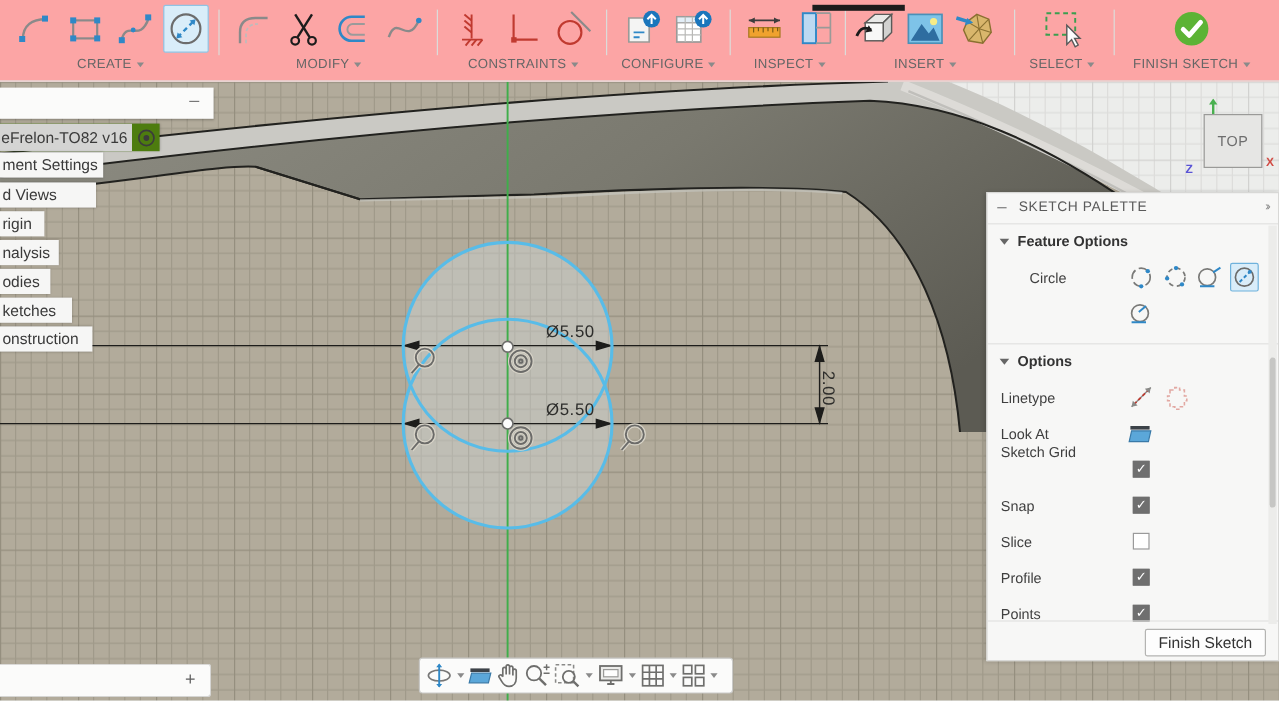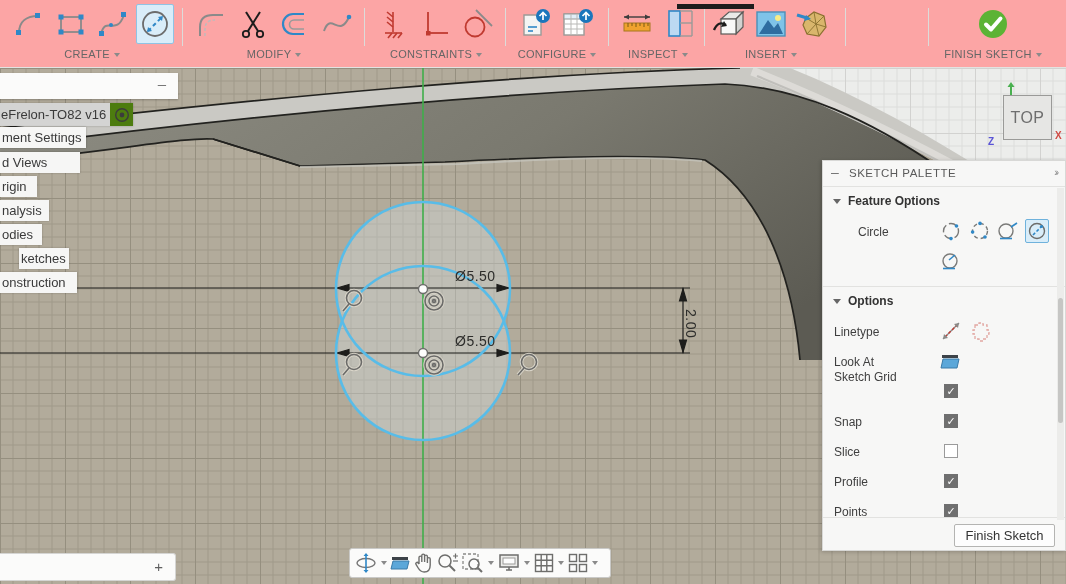--- a/index.html
+++ b/index.html
@@ -24,21 +24,21 @@
   
   .bitem { position:absolute; left:0; background:#f6f6f5; color:#3a3a3a; font-size:13px; line-height:21px; white-space:nowrap; overflow:hidden; box-shadow:0 0 2px rgba(0,0,0,.25); z-index:20; }
   #browser-bar { position:absolute; left:0; top:5px; width:178px; height:26px; background:#fbfbfa; box-shadow:0 1px 2px rgba(0,0,0,.25); z-index:20; }
   #browser-bar .min { position:absolute; right:12px; top:2px; color:#777; font-size:15px; }
   #doc-item { top:35px; width:133px; height:23px; background:#4d7c0f; display:flex; z-index:20; }
   #doc-item .doc-txt { background:#d4d4d3; padding:1px 4px 0 1px; height:23px; line-height:22px; }
   #doc-item .doc-eye { flex:1; display:flex; align-items:center; justify-content:center; }
 
   
   #viewcube { position:absolute; left:1003px; top:27px; width:49px; height:45px; background:#e6e6e4; border:1px solid #9a9a98; z-index:15; display:flex; align-items:center; justify-content:center; }
-  #viewcube .face { color:#6e6e6e; font-size:16px; letter-spacing:.5px; }
+  #viewcube .face { color:#6e6e6e; font-size:12px; letter-spacing:.5px; }
   .vc-axis { position:absolute; font-size:10px; font-weight:bold; z-index:15; }
 
   
   #palette { position:absolute; left:822px; top:92px; width:244px; height:391px; background:#f7f7f6; border:1px solid #d8d8d6; box-shadow:-1px 1px 4px rgba(0,0,0,.2); z-index:30; font-size:12px; color:#3f3f3f; }
   #palette .phead { position:absolute; left:0; top:0; right:0; height:26px; border-bottom:1px solid #e2e2e0; }
   #palette .phead .ttl { position:absolute; left:26px; top:6px; color:#5a5a5a; font-size:11.5px; letter-spacing:.5px; }
   #palette .phead .min { position:absolute; left:8px; top:3px; color:#777; font-size:14px; }
   #palette .phead .exp { position:absolute; right:8px; top:6px; color:#888; font-size:10px; letter-spacing:-2px; }
   .sechead { position:absolute; left:10px; font-weight:bold; color:#333;text-align:right; }
   .sechead .tri { display:inline-block; width:0; height:0; border-left:4px solid transparent; border-right:4px solid transparent; border-top:5px solid #666; margin-right:7px; vertical-align:middle; }
@@ -267,20 +267,31 @@
             </g>
             <path d="M1 7 L11 10" stroke="#2f88c7" stroke-width="3"></path>
             <path d="M15 11 l-7 2 2 -6 z" fill="#2f88c7"></path>
           </svg>
       </div>
     </div>
     <div class="tlabel"><span>INSERT</span><span class="caret"></span></div>
   </div>
   <div class="tdivider" style="left:845px;"></div>
 
+  <div class="tgroup" style="left:852px; width:66px;">
+    <div class="ticons">
+      <div class="ticon">
+        <svg width="36" height="34" viewBox="0 0 36 34">
+            <rect x="5" y="4" width="24" height="18" fill="none" stroke="#3a9e4f" stroke-width="1.6" stroke-dasharray="4 3"></rect>
+            <polygon points="22,14 22,30 26,26 29,32 31.5,30.5 28.5,25 33,25" fill="#fdfdfd" stroke="#5a5a5a" stroke-width="1.2"></polygon>
+          </svg>
+      </div>
+    </div>
+    <div class="tlabel"><span>SELECT</span><span class="caret"></span></div>
+  </div>
   <div class="tdivider" style="left:928px;"></div>
 
   <div class="tgroup" style="left:934px; width:118px;">
     <div class="ticons">
       <div class="ticon">
         <svg width="34" height="34" viewBox="0 0 34 34">
             <circle cx="17" cy="17" r="14" fill="#5cb335"></circle>
             <path d="M10 17.5 l5 5 9.5 -11" fill="none" stroke="#fff" stroke-width="4" stroke-linecap="round" stroke-linejoin="round"></path>
           </svg>
       </div>
@@ -418,21 +429,21 @@
           <circle cx="8" cy="8" r="6.3" fill="none" stroke="#3c3c3c" stroke-width="1.4"></circle>
           <circle cx="8" cy="8" r="2.4" fill="#3c3c3c"></circle>
         </svg>
     </span>
   </div>
   <div class="bitem" style="top:59px; width:86px; padding-left:2px;"><span>ment Settings</span></div>
   <div class="bitem" style="top:84px; width:80px; padding-left:2px;"><span>d Views</span></div>
   <div class="bitem" style="top:108px; width:37px; padding-left:2px;"><span>rigin</span></div>
   <div class="bitem" style="top:132px; width:49px; padding-left:2px;"><span>nalysis</span></div>
   <div class="bitem" style="top:156px; width:42px; padding-left:2px;"><span>odies</span></div>
-  <div class="bitem" style="top:180px; width:50px; padding-left:2px;margin-left:19px;"><span>ketches</span></div>
+  <div class="bitem" style="top:180px; width:60px; padding-left:2px;"><span>ketches</span></div>
   <div class="bitem" style="top:204px; width:77px; padding-left:2px;"><span>onstruction</span></div>
 
   <div id="viewcube">
     <span class="face">TOP</span>
   </div>
   <svg style="position:absolute; left:1003px; top:14px; z-index:15;" width="16" height="14" viewBox="0 0 16 14">
       <line x1="8" y1="13" x2="8" y2="3" stroke="#49b04f" stroke-width="2"></line>
       <path d="M8 0 l-3.5 5 h7 z" fill="#49b04f"></path>
     </svg>
   <span class="vc-axis" style="left:1055px; top:62px; color:#d14b44;"><span>X</span></span>

